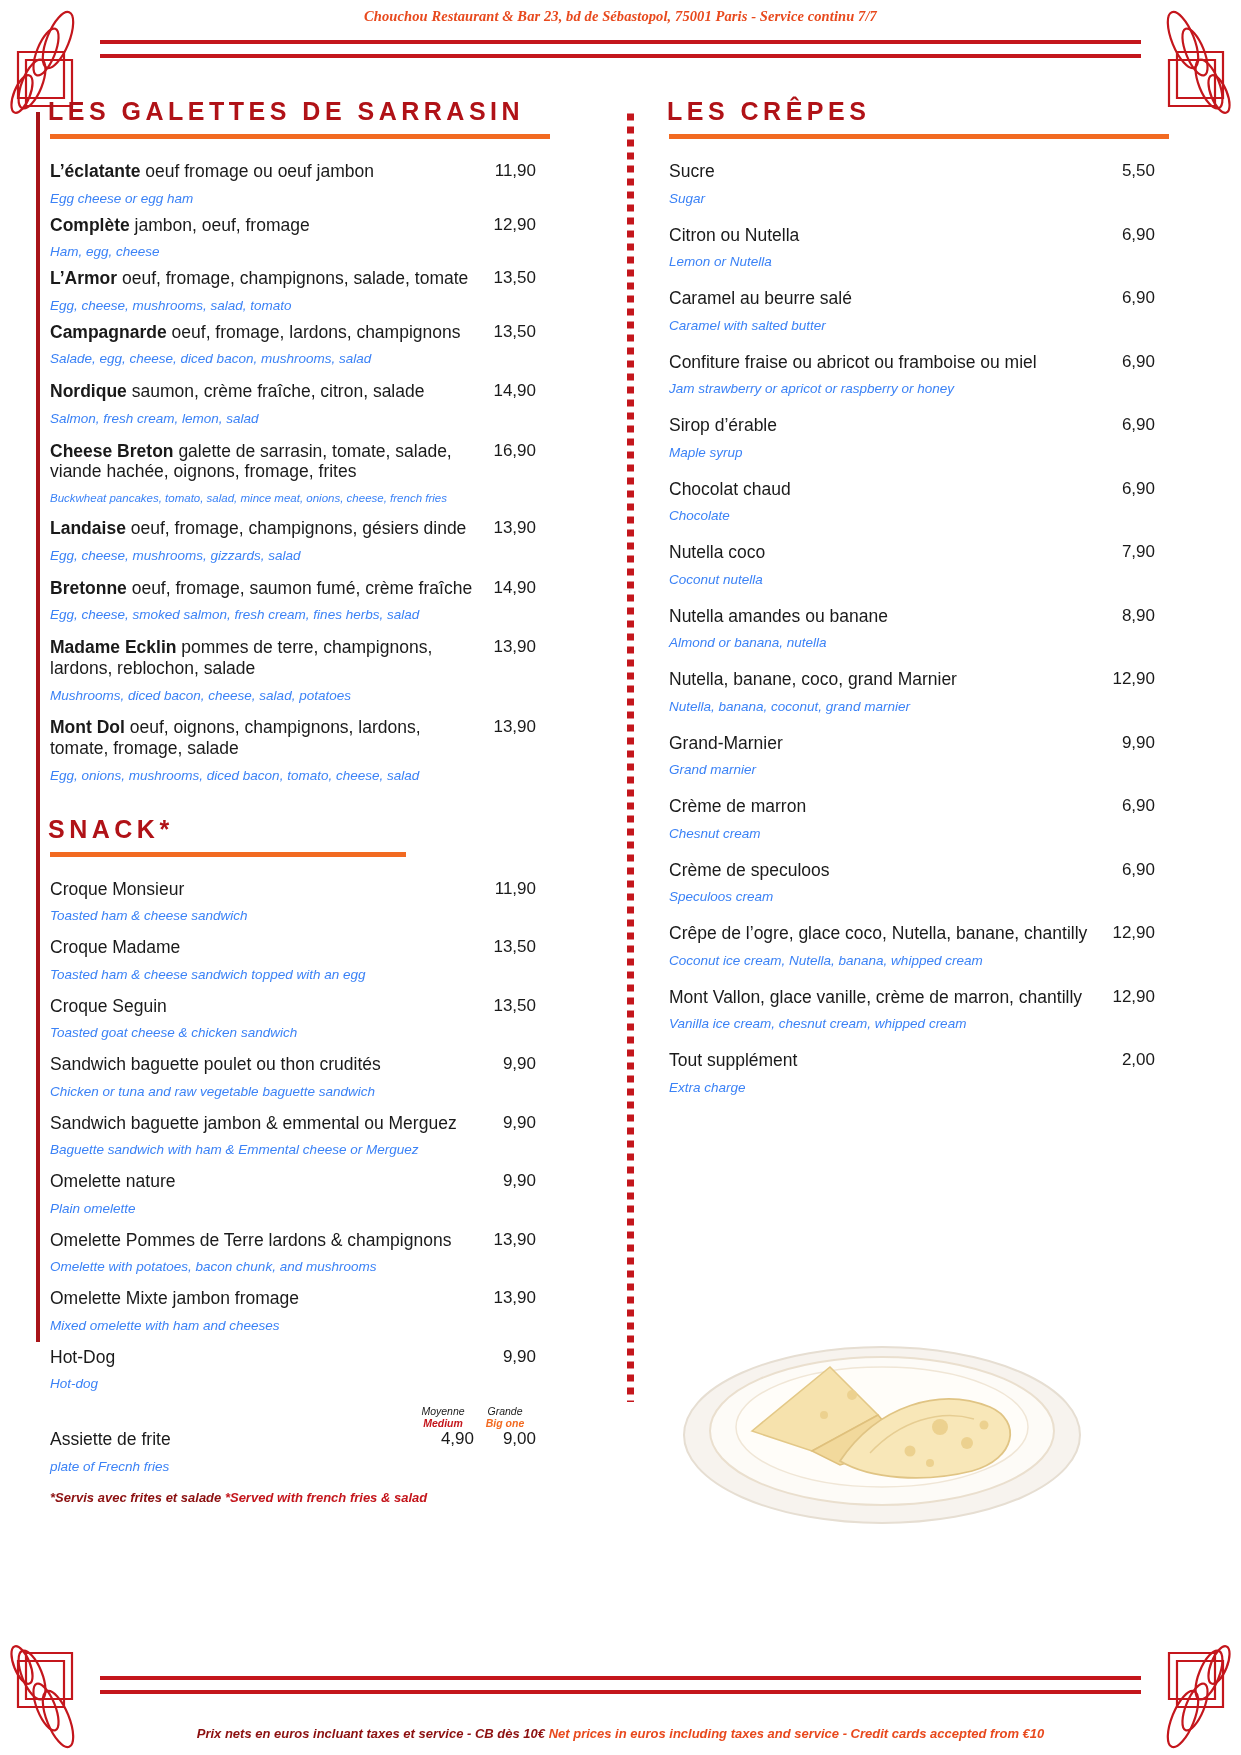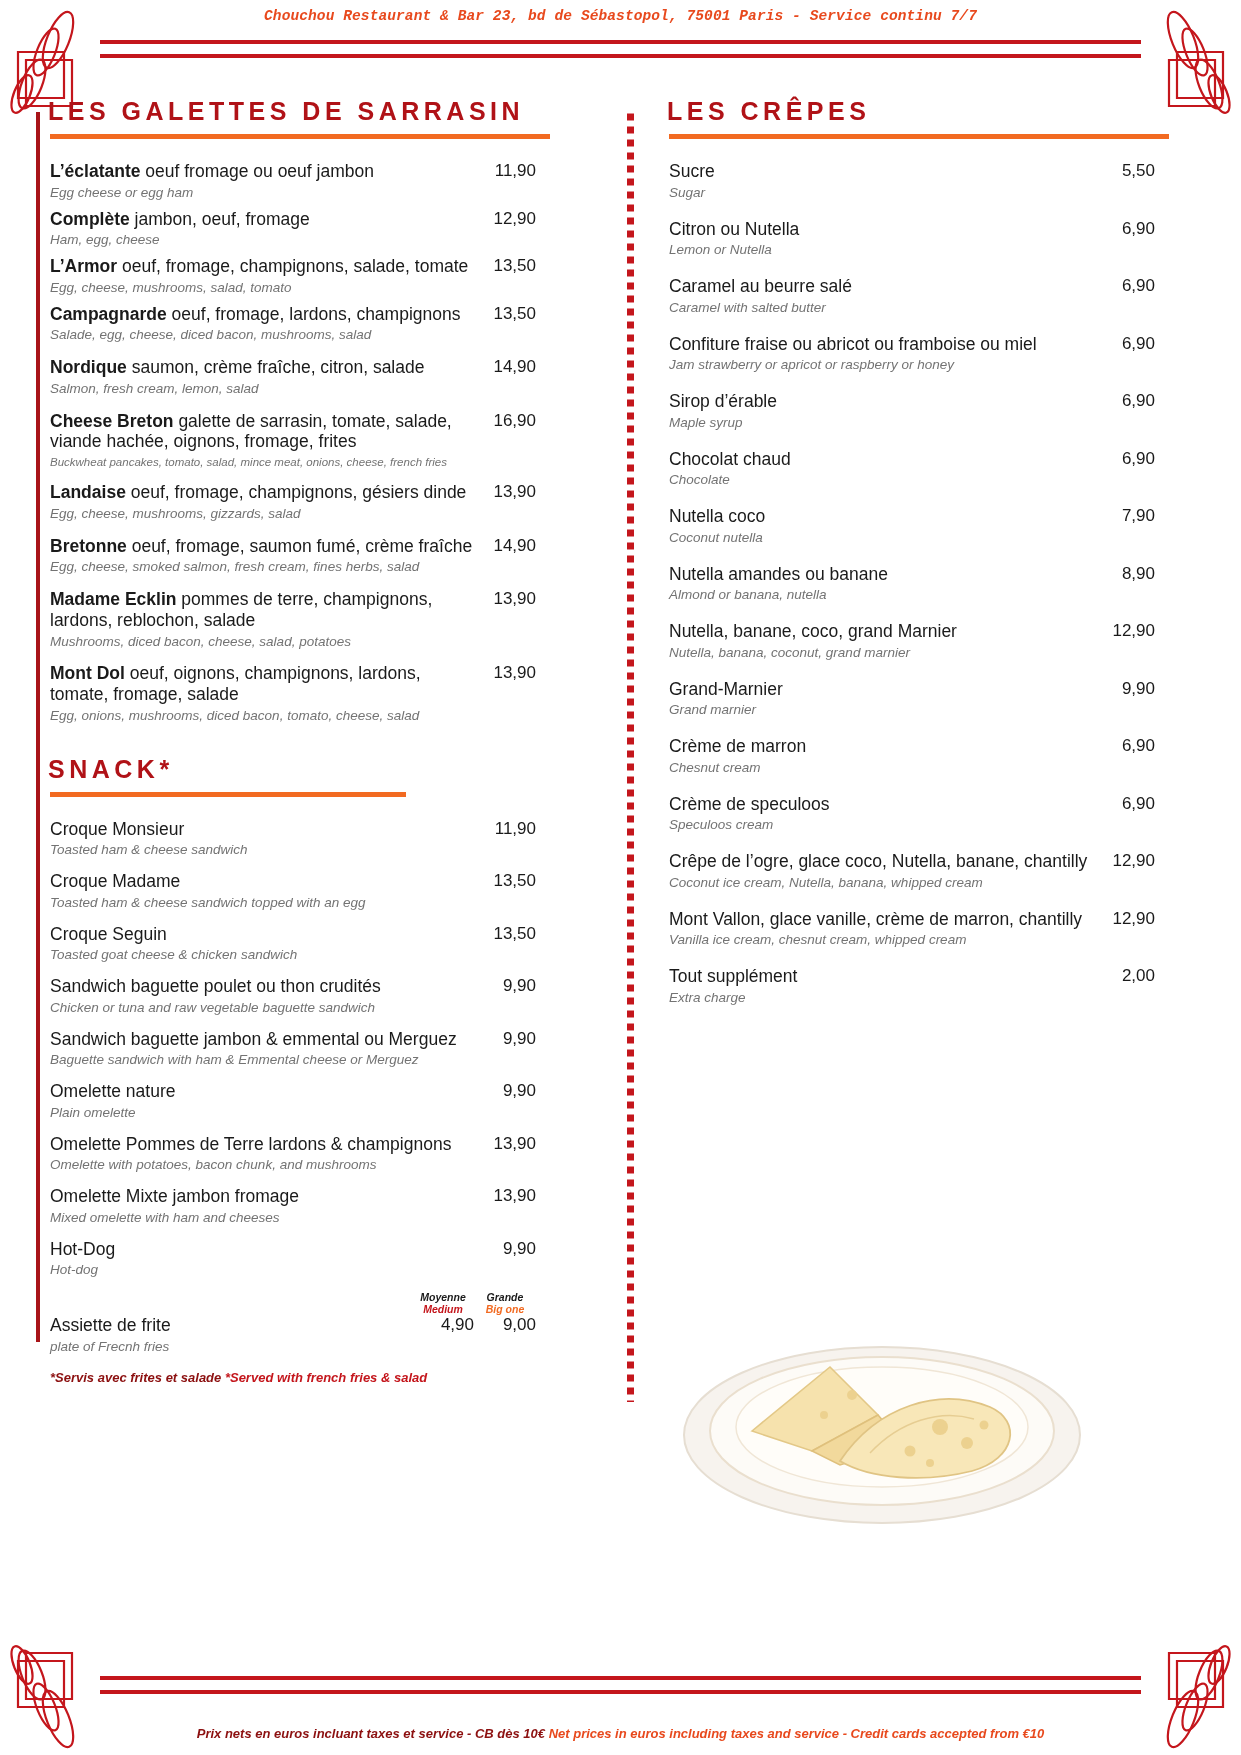--- a/index.html
+++ b/index.html
@@ -17,21 +17,21 @@
   .page {
     position: absolute;
     inset: 0;
   }
 
   
   .top-banner {
     position: absolute;
     top: 8px; left: 0; right: 0;
     text-align: center;
-    font-family: Liberation Mono, monospace;
+    font-family: Liberation Serif, serif;
     font-style: italic;
     font-weight: bold;
     font-size: 14.5px;
     color: #E8491D;
     letter-spacing: .1px;
   }
   .rule-top {
     position: absolute;
     left: 100px; right: 100px;
     height: 0;
@@ -142,23 +142,23 @@
     font-size: 17px;
     color: #1a1a1a;
     white-space: nowrap;
     text-align: right;
     flex: 0 0 auto;
     min-width: 56px;
   }
   .desc {
     font-size: 13.5px;
     font-style: italic;
-    color: #737373;
+    color: #3b82f6;
     line-height: 1.25;
-    margin-top: 3px;
+    margin-top: 9px;
   }
   .desc.tiny { font-size: 11.5px; }
 
   
   .galettes .item { margin-bottom: 7px; }
   .galettes .item.gap { margin-bottom: 13px; }
 
   .snack .item  { margin-bottom: 12px; }
   .crepes .item { margin-bottom: 17px; }
 
@@ -177,21 +177,21 @@
     justify-content: flex-end;
     margin: 2px 0 0 14px;
   }
   .size-head .pc {
     width: 62px;
     text-align: center;
     line-height: 1.15;
   }
   .size-head .fr {
     font-size: 10.5px;
-    font-weight: bold;
+    font-weight: normal;
     font-style: italic;
     color: #1a1a1a;
     display: block;
   }
   .size-head .en {
     font-size: 10.5px;
     font-weight: bold;
     font-style: italic;
     display: block;
   }

